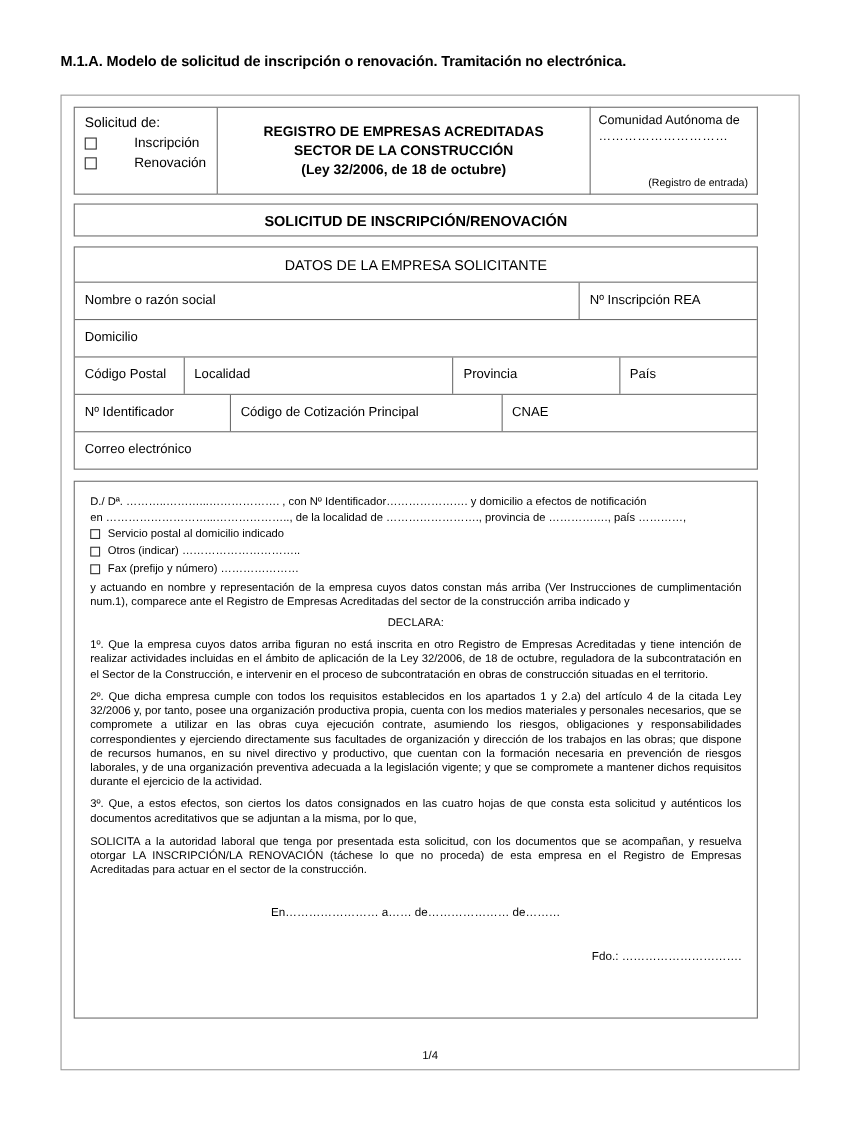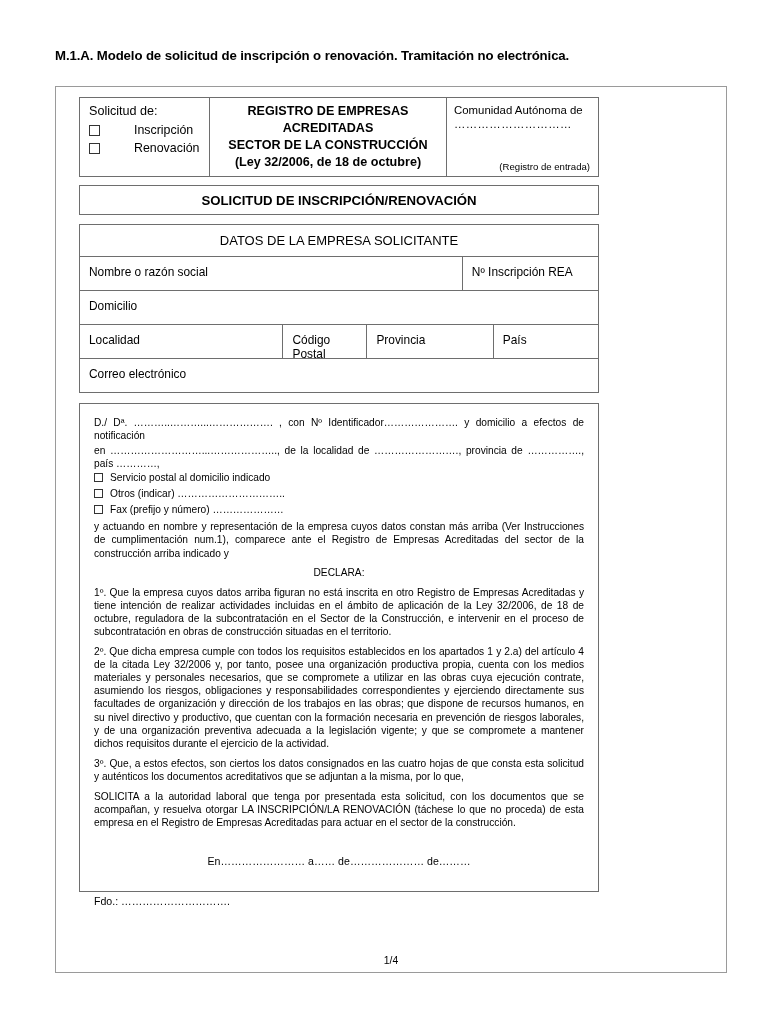--- a/index.html
+++ b/index.html
@@ -37,22 +37,21 @@
     width: 672px;
     height: 887px;
     border: 1px solid #9a9a9a;
     background: #ffffff;
     box-sizing: border-box;
   }
   .inner {
     position: absolute;
     left: 11px;
     top: 10px;
-    width: 520px;
-    margin-left: 12px;
+    width: 622px;
   }
   
   .head-row {
     display: flex;
     align-items: stretch;
     height: 80px;
   }
   .head-left {
     width: 131px;
     border: 1px solid #6e6e6e;
@@ -199,21 +198,21 @@
     text-align: center;
     margin: 7px 0 8px 0;
     font-size: 10.2px;
   }
   .decl .sig-line {
     text-align: center;
     font-size: 10.6px;
     margin-top: 26px;
   }
   .decl .fdo {
-    text-align: left;
+    text-align: right;
     font-size: 10.6px;
     margin-top: 28px;
   }
   .footer-page {
     position: absolute;
     left: 0;
     right: 0;
     bottom: 6px;
     text-align: center;
     font-size: 10.4px;
@@ -264,26 +263,31 @@
         <div class="drow">
           <div class="cell" style="width:480px;">Nombre o razón social</div>
           <div class="cell" style="width:168px;">Nº Inscripción REA</div>
         </div>
 
         <div class="drow">
           <div class="cell" style="width:648px;">Domicilio</div>
         </div>
 
         <div class="drow">
+          <div class="cell" style="width:104px;">Código Postal</div>
           <div class="cell" style="width:256px;">Localidad</div>
-          <div class="cell" style="width:104px;">Código Postal</div>
           <div class="cell" style="width:158px;">Provincia</div>
           <div class="cell" style="width:130px;">País</div>
         </div>
 
+        <div class="drow">
+          <div class="cell" style="width:148px;">Nº Identificador</div>
+          <div class="cell" style="width:258px;">Código de Cotización Principal</div>
+          <div class="cell" style="width:242px;">CNAE</div>
+        </div>
 
         <div class="drow">
           <div class="cell" style="width:648px;">Correo electrónico</div>
         </div>
       </div>
 
       <div class="decl">
         <p class="tight">D./ Dª. ………..………...………………. , con Nº Identificador…………………. y domicilio a efectos de notificación</p>
         <p class="tight">en ………………………...……………….., de la localidad de ……………………., provincia de ……………., país …………,</p>
 

